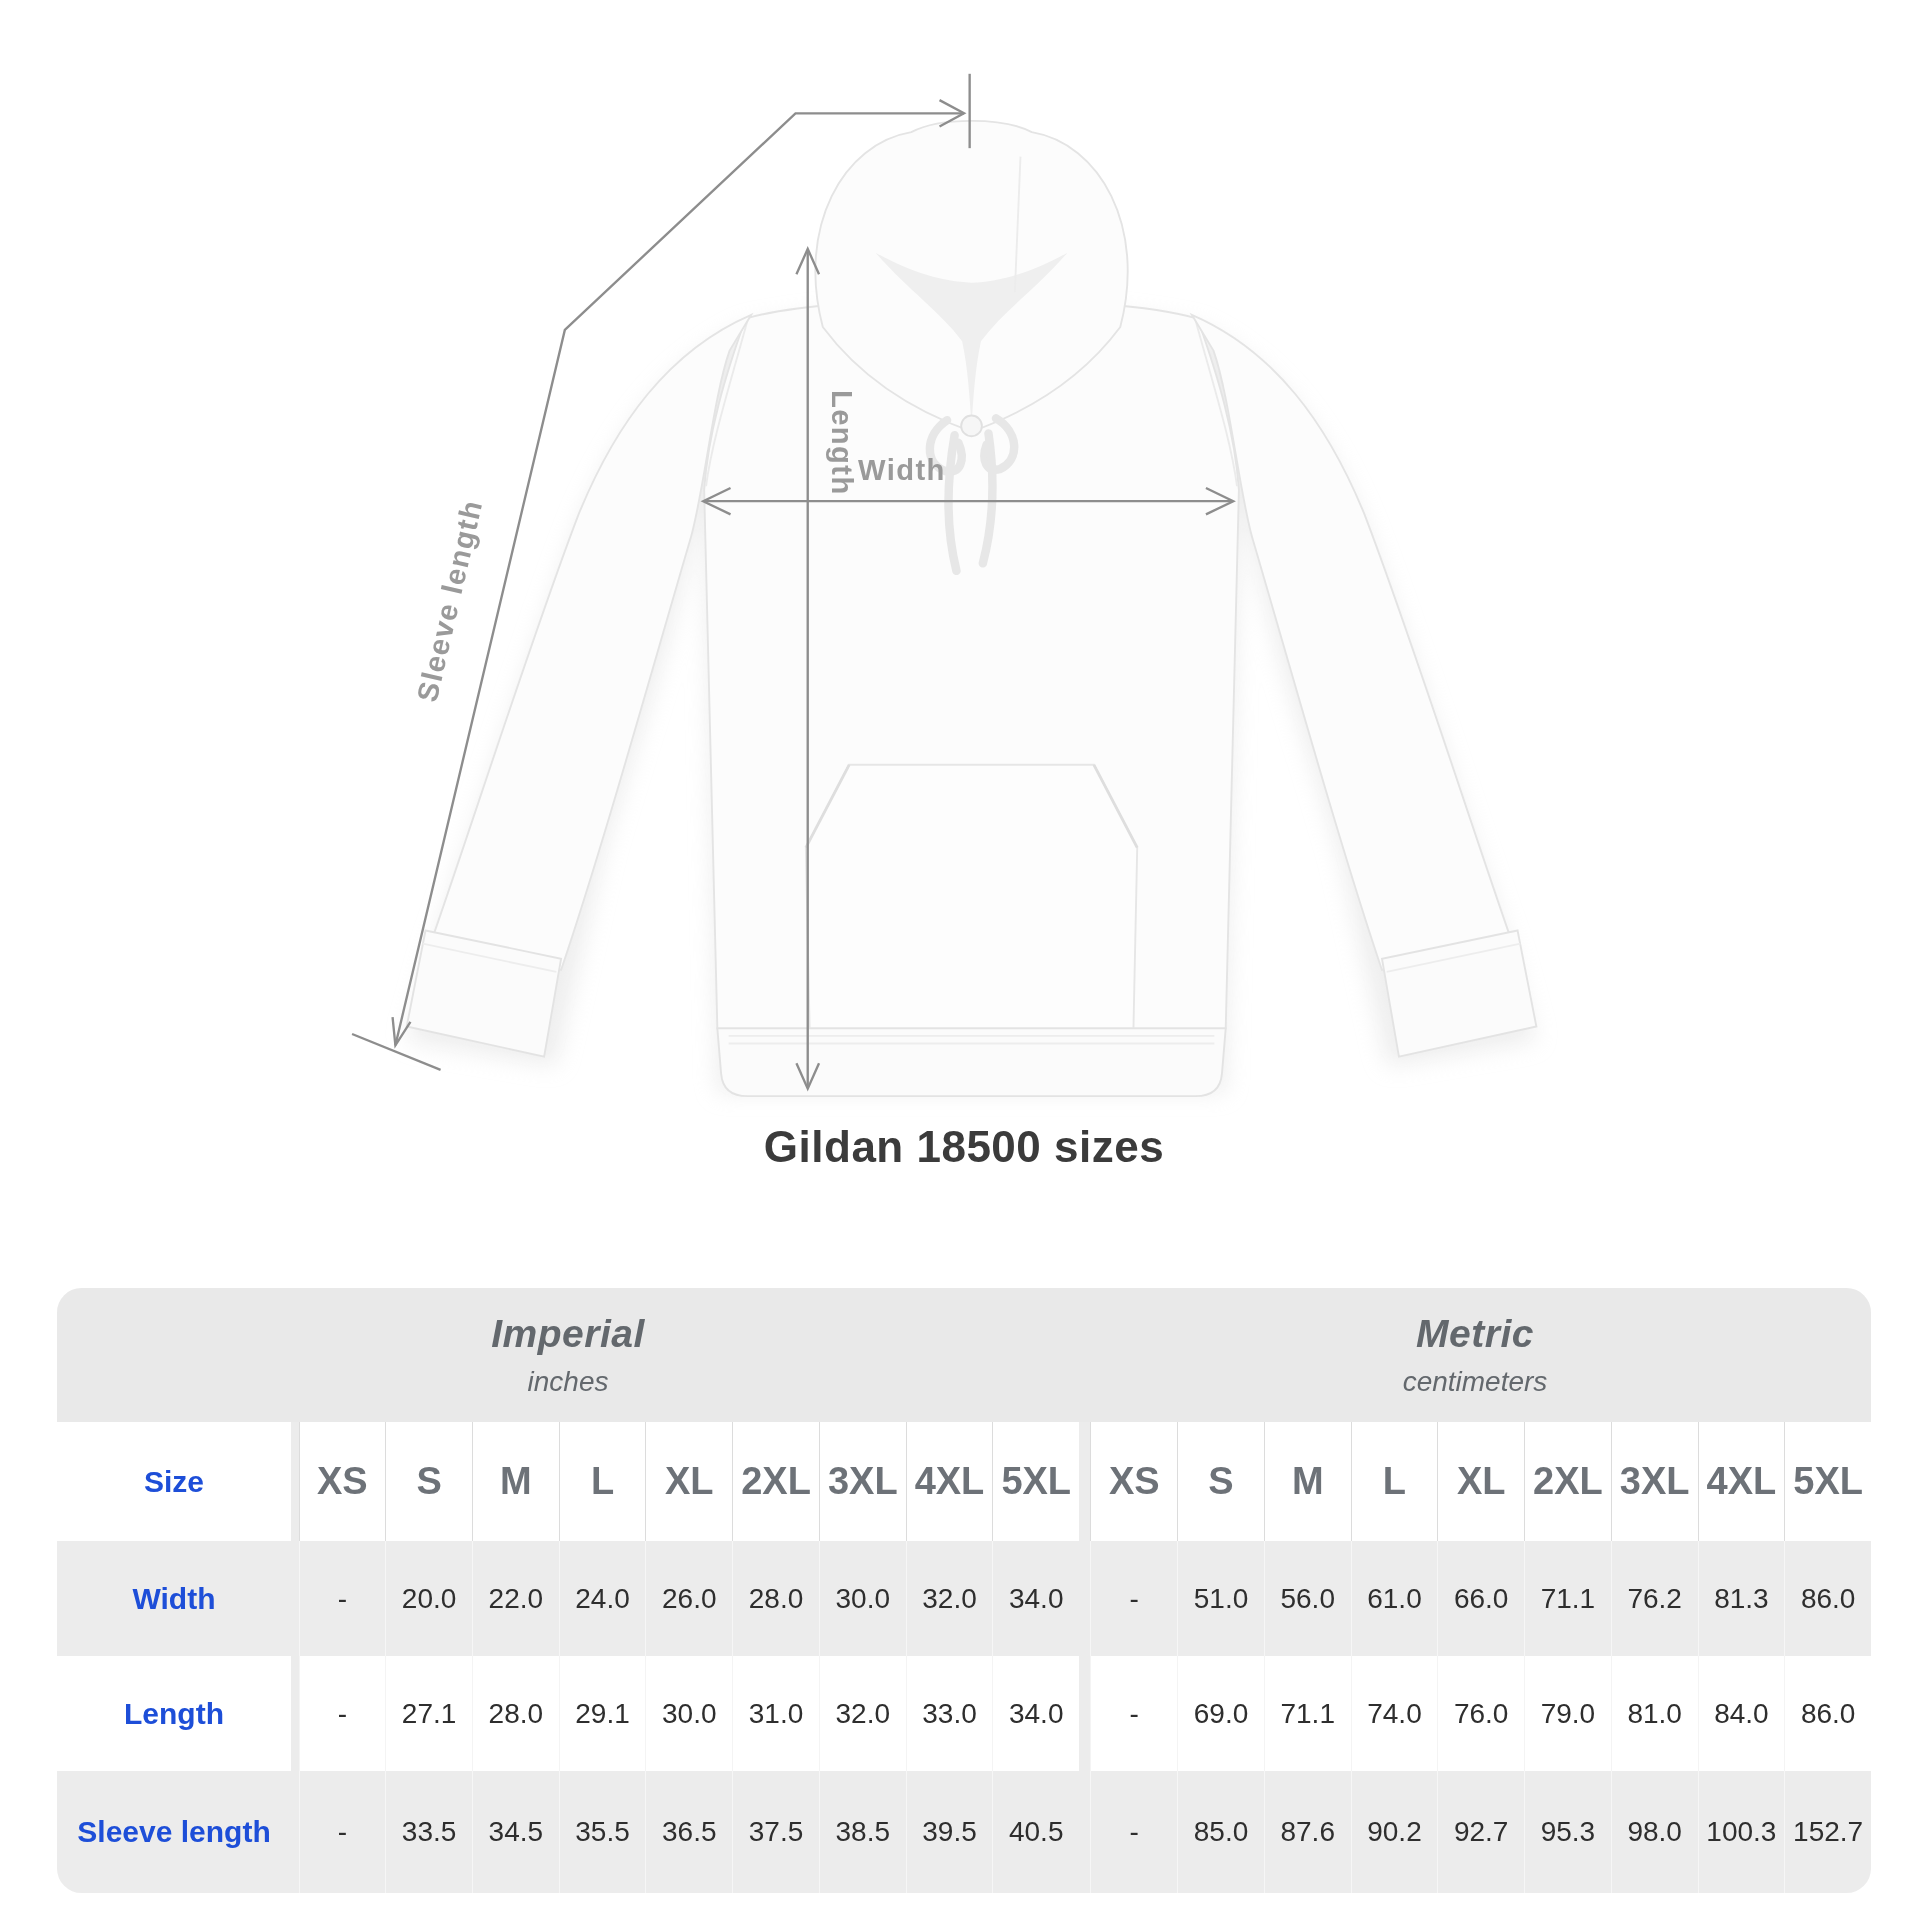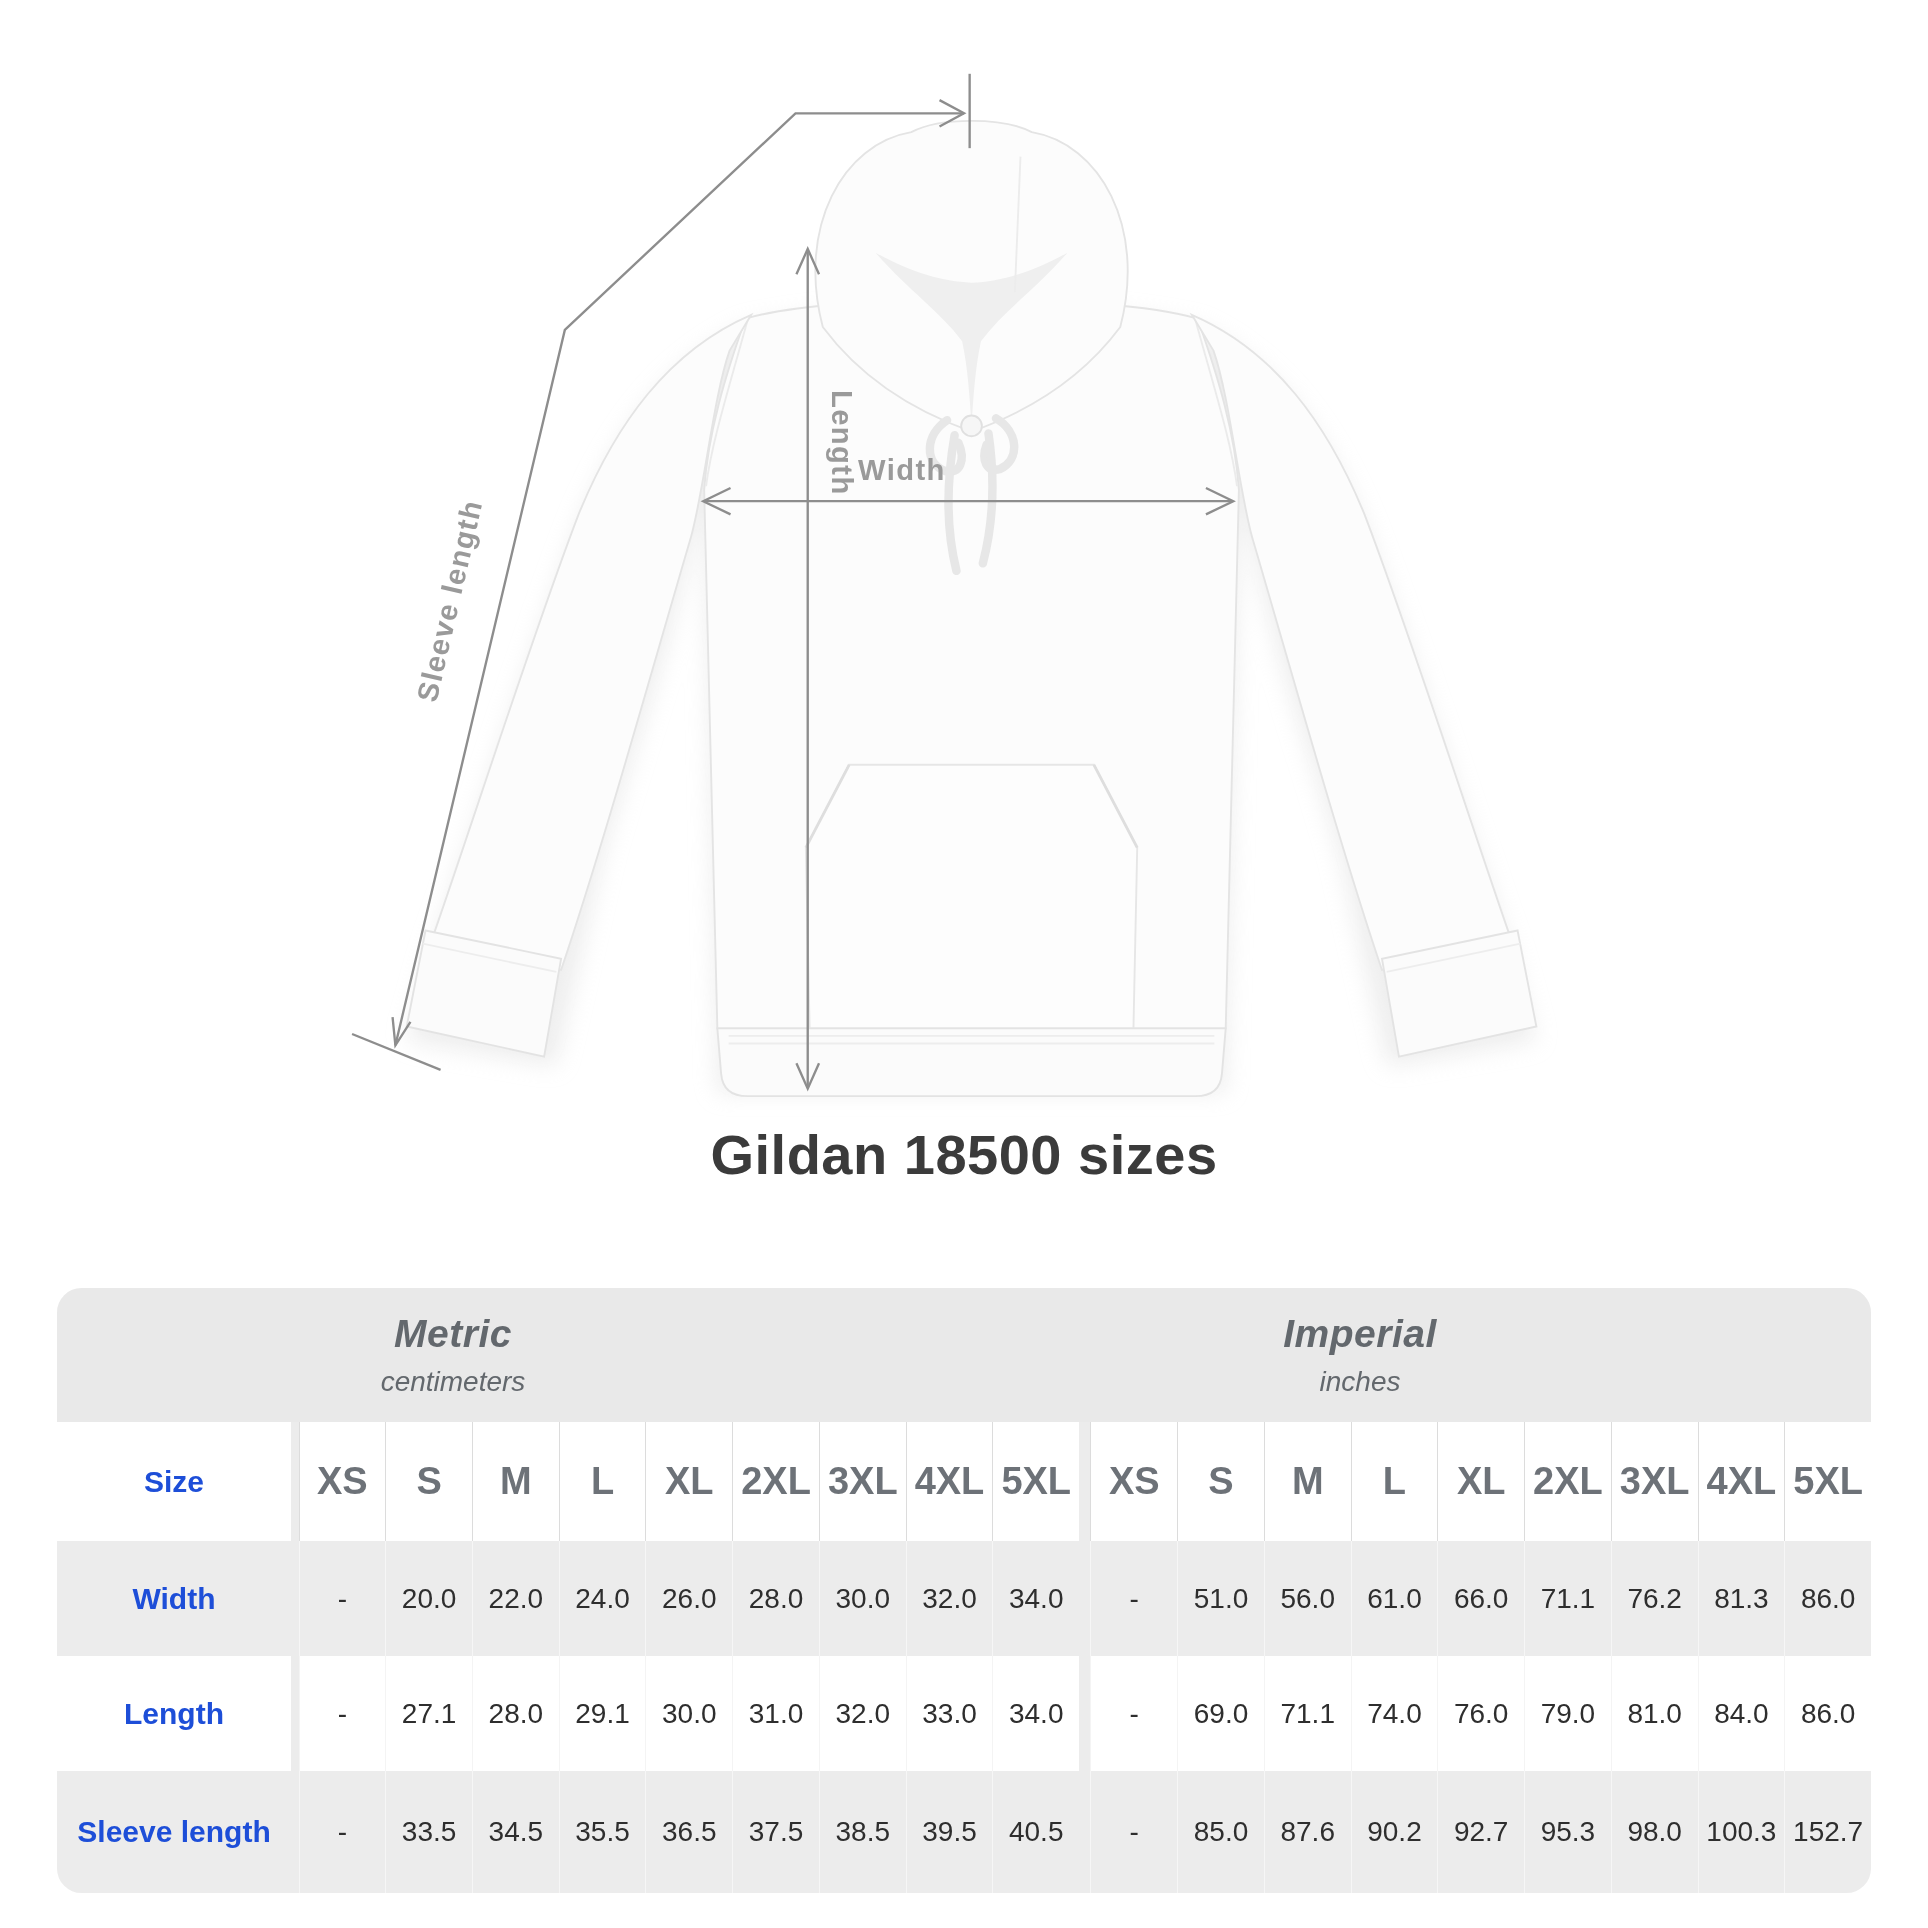--- a/index.html
+++ b/index.html
@@ -4,21 +4,21 @@
 <style>
   html,body{margin:0;padding:0;}
   body{
     width:1928px;height:1928px;background:#ffffff;position:relative;
     font-family:"Liberation Sans", sans-serif;
     -webkit-font-smoothing:antialiased;
   }
   .diagram-wrap{position:absolute;top:0;left:0;width:1928px;height:1121px;}
   .title-block{position:absolute;top:1122px;left:0;width:1928px;text-align:center;}
   .title-block h1{
-    margin:0;font-size:56px;font-weight:bold;color:#3b3b3b;letter-spacing:0.5px;
+    margin:0;font-size:44px;font-weight:bold;color:#3b3b3b;letter-spacing:0.5px;
   }
   .title-block p{
     margin:19px 0 0 0;font-size:29px;font-style:italic;color:#595959;
   }
   .size-table{
     position:absolute;top:1288px;left:57px;width:1814px;
     border-radius:24.5px;overflow:hidden;background:#ffffff;
   }
   .band{display:flex;height:134px;background:#e9e9e9;}
   .band-cell{display:flex;flex-direction:column;align-items:center;justify-content:center;}
@@ -112,27 +112,27 @@
   </g>
 </svg>
 </div>
 
 <div class="title-block">
   <h1>Gildan 18500 sizes</h1>
 </div>
 
 <div class="size-table">
   <div class="band">
+    <div class="band-cell imp">
+      <div class="gname">Imperial</div>
+      <div class="gunit">inches</div>
+    </div>
     <div class="band-cell met">
       <div class="gname">Metric</div>
       <div class="gunit">centimeters</div>
-    </div>
-    <div class="band-cell imp">
-      <div class="gname">Imperial</div>
-      <div class="gunit">inches</div>
     </div>
   </div>
   <div class="grid" id="grid">
       <div class="cell hdr lab ">Size</div>
       <div class="cell hdr gap"></div>
       <div class="cell hdr">XS</div>
       <div class="cell hdr">S</div>
       <div class="cell hdr">M</div>
       <div class="cell hdr">L</div>
       <div class="cell hdr">XL</div>

